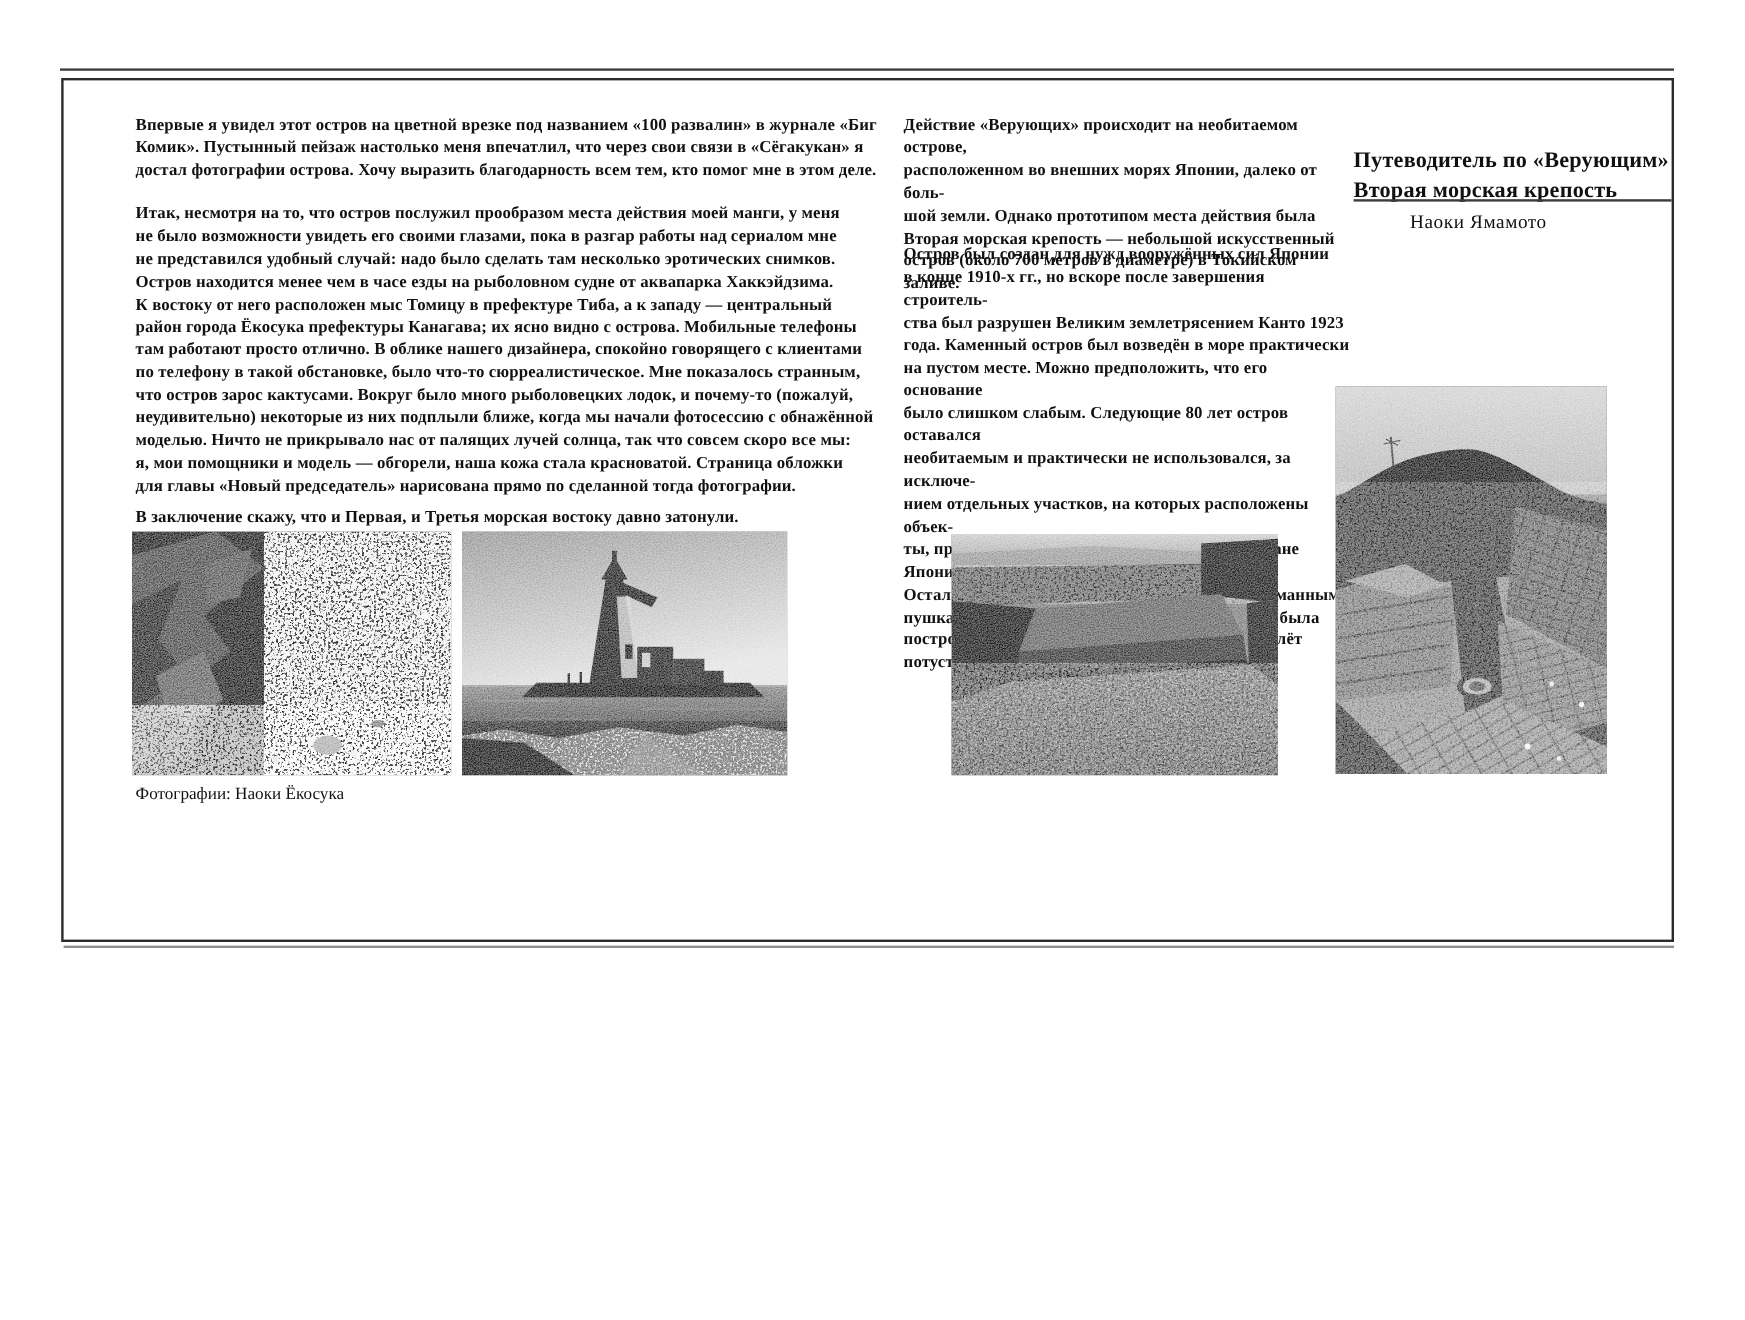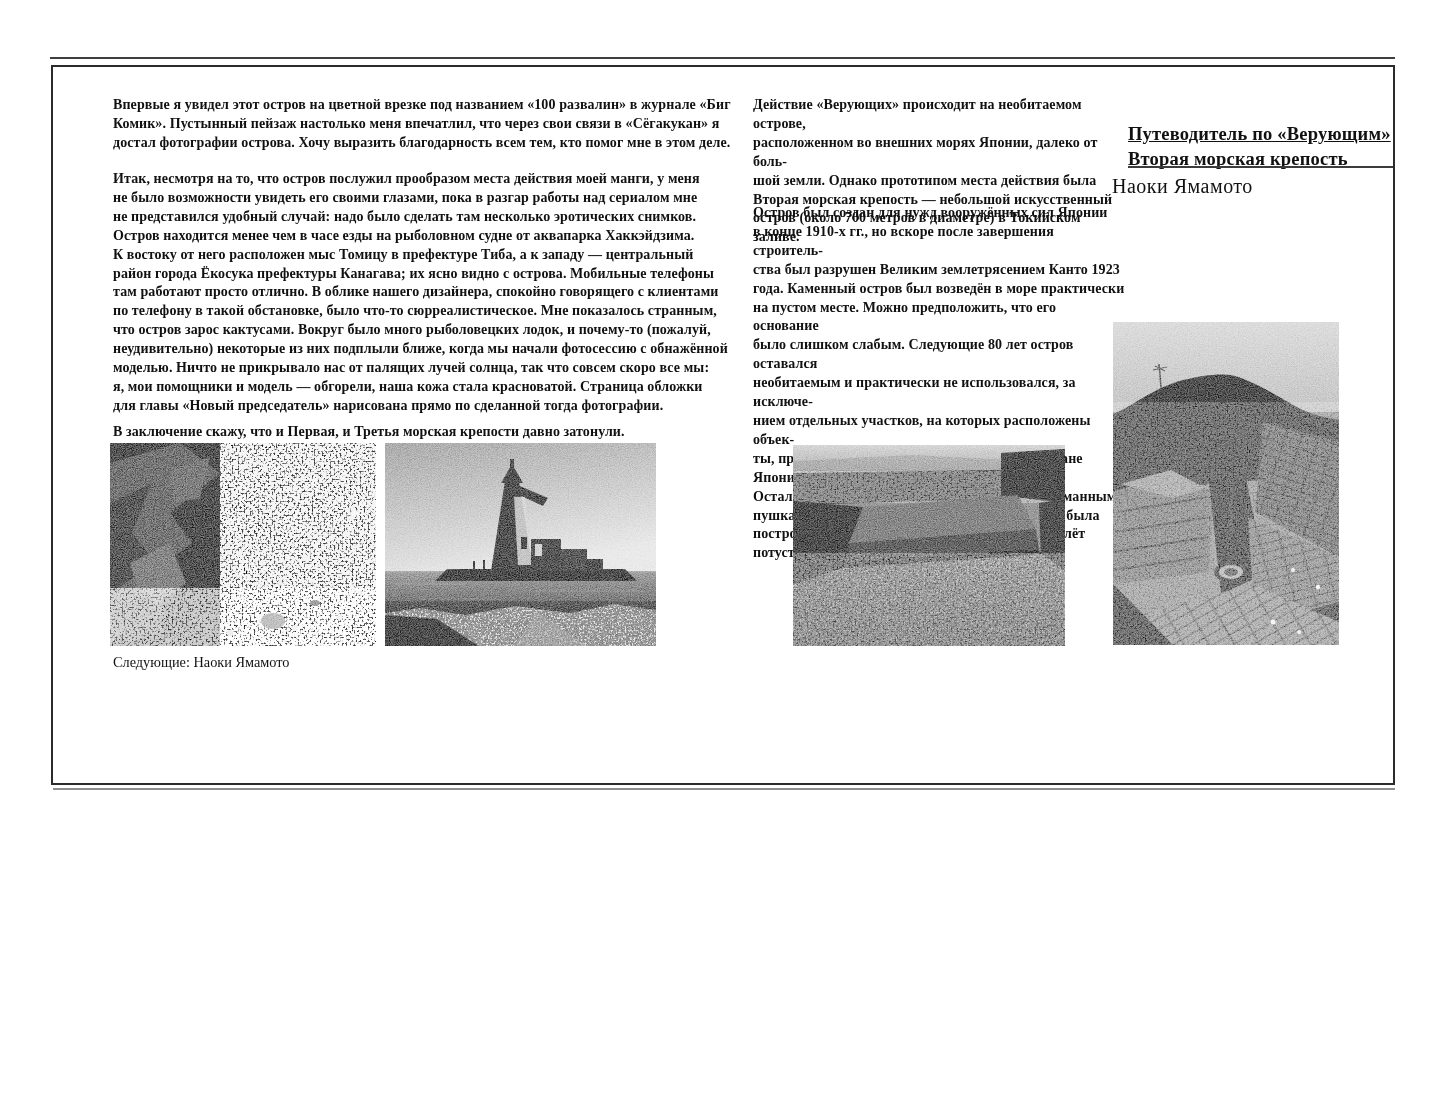--- a/index.html
+++ b/index.html
@@ -18,24 +18,23 @@
   }
   .col-left .para{left:113px;width:648px;}
   #lpara1{top:82px;} #lpara2{top:156px;} #lpara3{top:409px;}
   .col-mid .para{left:753px;width:372px;}
   #mpara1{top:82px;} #mpara2{top:190px;}
 
   .masthead-title{
     position:absolute;left:1128px;top:110px;width:268px;
     font-size:18.5px;font-weight:bold;line-height:25px;white-space:pre-line;
     letter-spacing:.2px;
-    text-decoration:underline;
   }
   .masthead-divider{position:absolute;left:1128px;top:166px;width:265px;height:0;border-top:2px solid #3c3c3c;}
-  .masthead-author{position:absolute;left:1112px;top:173px;width:265px;font-size:20px;line-height:26px;letter-spacing:.5px;}
+  .masthead-author{position:absolute;left:1175px;top:173px;width:265px;font-size:16px;line-height:26px;letter-spacing:.5px;}
 
   .caption{position:absolute;left:113px;top:652px;width:420px;font-size:14.3px;line-height:20.5px;}
   .caption div{white-space:nowrap;}
 
   figure.photo{position:absolute;margin:0;padding:0;background:#777;}
   figure.photo svg{display:block;}
   #photo1{left:110px;top:443px;width:266px;height:203px;}
   #photo2{left:385px;top:443px;width:271px;height:203px;}
   #photo3{left:793px;top:445px;width:272px;height:201px;}
   #photo4{left:1113px;top:322px;width:226px;height:323px;}
@@ -75,21 +74,21 @@
 Остров находится менее чем в часе езды на рыболовном судне от аквапарка Хаккэйдзима.
 К востоку от него расположен мыс Томицу в префектуре Тиба, а к западу — центральный
 район города Ёкосука префектуры Канагава; их ясно видно с острова. Мобильные телефоны
 там работают просто отлично. В облике нашего дизайнера, спокойно говорящего с клиентами
 по телефону в такой обстановке, было что-то сюрреалистическое. Мне показалось странным,
 что остров зарос кактусами. Вокруг было много рыболовецких лодок, и почему-то (пожалуй,
 неудивительно) некоторые из них подплыли ближе, когда мы начали фотосессию с обнажённой
 моделью. Ничто не прикрывало нас от палящих лучей солнца, так что совсем скоро все мы:
 я, мои помощники и модель — обгорели, наша кожа стала красноватой. Страница обложки
 для главы «Новый председатель» нарисована прямо по сделанной тогда фотографии.</p>
-  <p class="para" id="lpara3">В заключение скажу, что и Первая, и Третья морская крепости давно затонули.</p>
+  <p class="para" id="lpara3">В заключение скажу, что и Первая, и Третья морская востоку давно затонули.</p>
 </section>
 
 <section class="col-mid">
   <p class="para" id="mpara1">Действие «Верующих» происходит на необитаемом острове,
 расположенном во внешних морях Японии, далеко от боль-
 шой земли. Однако прототипом места действия была
 Вторая морская крепость — небольшой искусственный
 остров (около 700 метров в диаметре) в Токийском заливе.</p>
   <p class="para" id="mpara2">Остров был создан для нужд вооружённых сил Японии
 в конце 1910-х гг., но вскоре после завершения строитель-
@@ -259,14 +258,14 @@
     <circle cx="160" cy="300" r="2.5" fill="#f0f0f0"></circle>
       <circle cx="186" cy="310" r="2" fill="#ececec"></circle>
     <circle cx="180" cy="248" r="2" fill="#e8e8e8"></circle>
       <circle cx="205" cy="265" r="2.2" fill="#efefef"></circle>
     <rect x="0" y="80" width="226" height="243" filter="url(#f-specks)" opacity="0.25"></rect>
     <rect width="226" height="323" filter="url(#f-grain)" opacity="0.4"></rect>
   </svg>
 </figure>
 
 <div class="caption">
-  <div>Следующие: Наоки Ямамото</div>
+  <div>Фотографии: Наоки Ёкосука</div>
 </div>
 
 </body></html>

